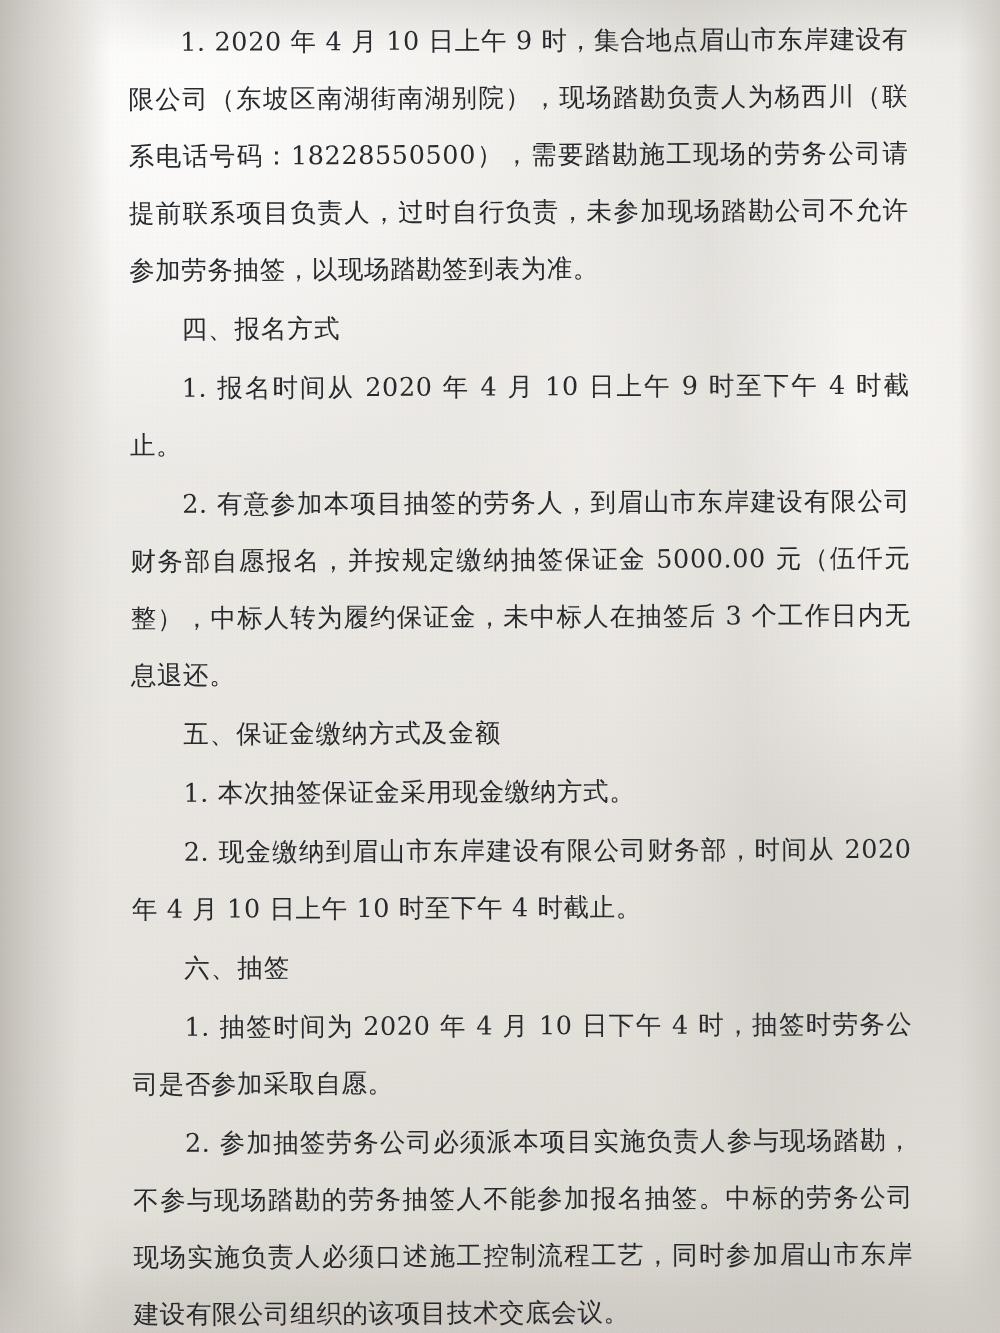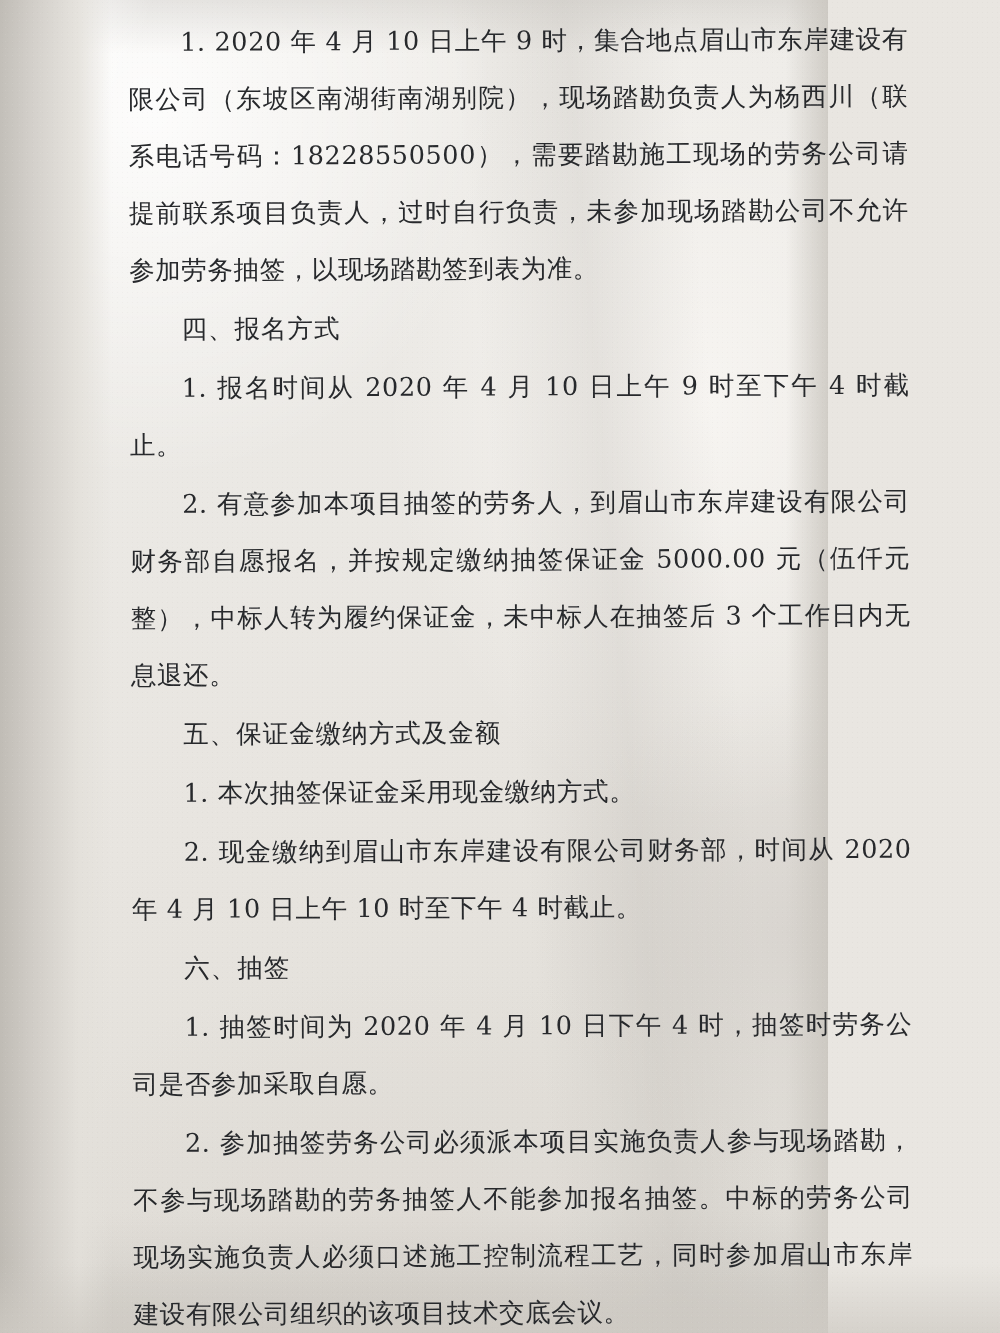--- a/index.html
+++ b/index.html
@@ -12,21 +12,21 @@
     overflow: hidden;
     background: #e9e6e1;
     font-family: "DejaVu Serif", "Liberation Serif", serif;
   }
 
   
   #page-sheet {
     position: absolute;
     left: 0;
     top: 0;
-    width: 828px;
+    width: 1000px;
     height: 1333px;
     background:
       radial-gradient(ellipse 60% 40% at 18% 8%, rgba(255,255,255,0.85) 0%, rgba(255,255,255,0) 70%),
       radial-gradient(ellipse 55% 45% at 85% 30%, rgba(250,248,245,0.8) 0%, rgba(250,248,245,0) 70%),
       radial-gradient(ellipse 70% 30% at 50% 95%, rgba(222,218,212,0.9) 0%, rgba(222,218,212,0) 75%),
       radial-gradient(ellipse 40% 25% at 95% 70%, rgba(214,210,205,0.8) 0%, rgba(214,210,205,0) 75%),
       linear-gradient(160deg, #f3f1ed 0%, #eceae6 25%, #e8e5e0 55%, #e2dfd9 80%, #dcd9d3 100%);
   }
   
   #page-sheet::before {

